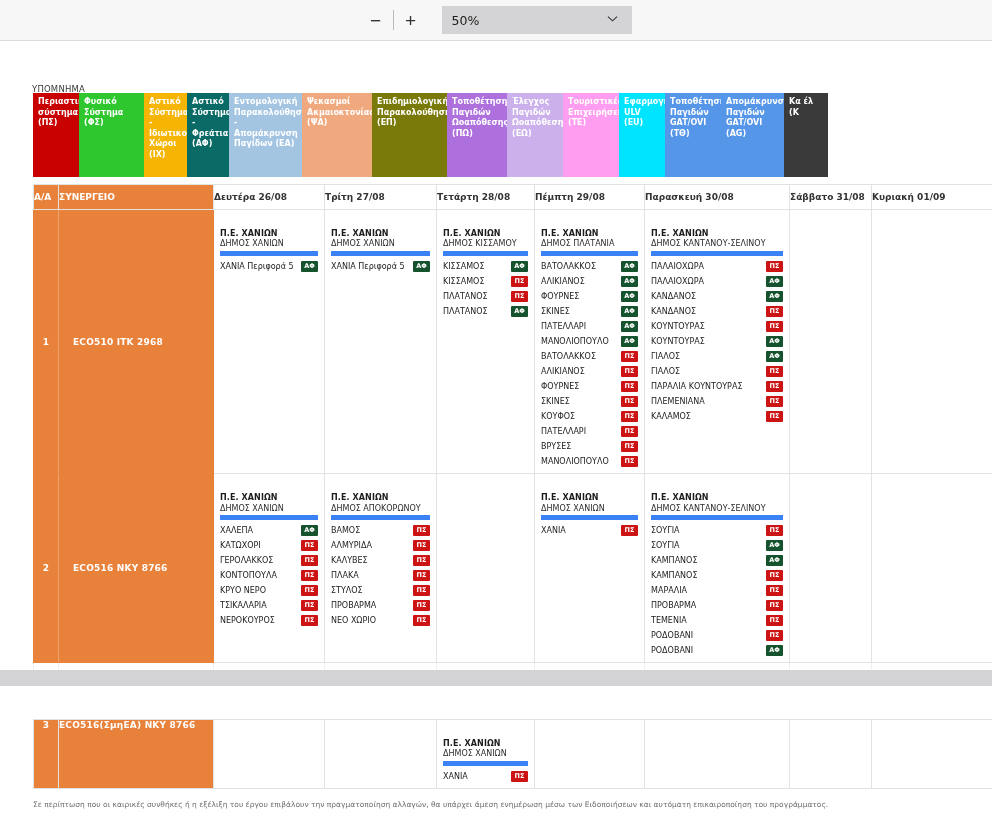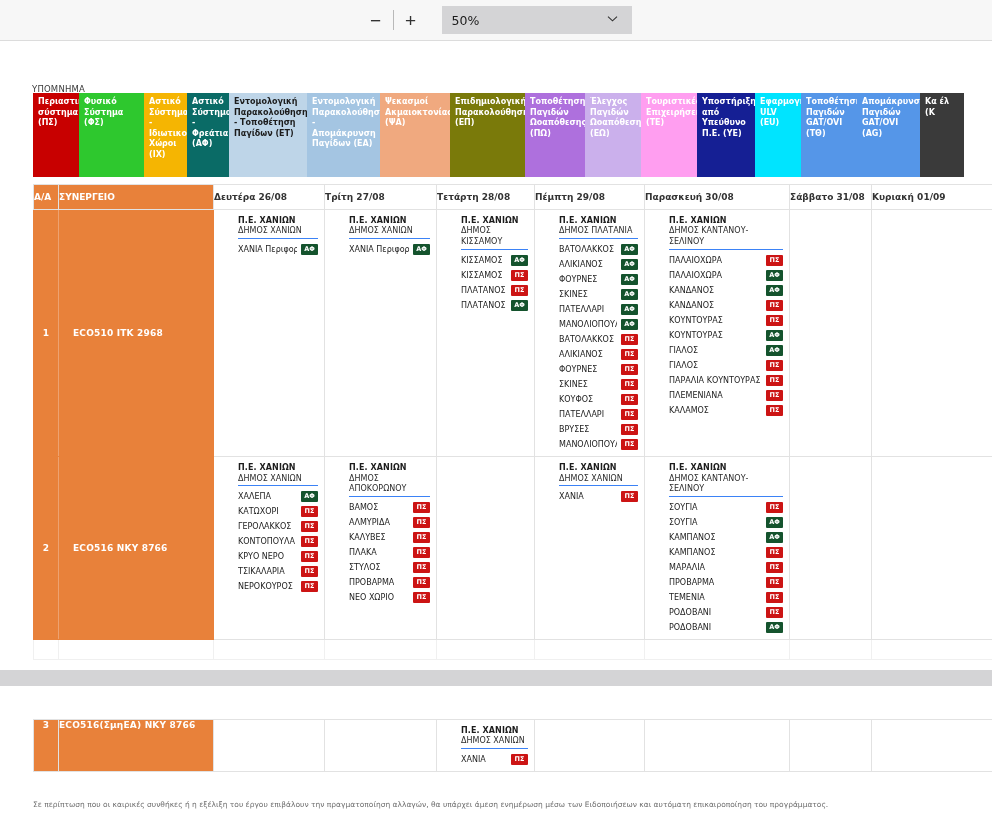--- a/index.html
+++ b/index.html
@@ -107,28 +107,28 @@
     color: #fff;
     font-weight: bold;
     font-size: 9px;
     text-align: center;
     vertical-align: middle;
     border-color: #e8813a;
   }
   td.crew { text-align: left; padding-left: 14px; letter-spacing: .2px; }
   td.idx { border-right: 1px solid #eda271; }
 
-  .cell { padding: 6px 6px 4px 24px; }
+  .cell { padding: 6px 6px 4px 6px; margin-top: 13px; }
   .pe {
     font-size: 8px; font-weight: bold; color: #1c1c1c; letter-spacing: .1px;
     line-height: 1.3;
   }
   .dimos {
     font-size: 8px; color: #2b2b2b; line-height: 1.35;
-    border-bottom: 1px solid #3b82f6;
+    border-bottom: 5px solid #3b82f6;
     padding-bottom: 1px;
     margin-bottom: 3px;
   }
   .entry {
     display: flex; align-items: center; justify-content: space-between;
     font-size: 8px; color: #1c1c1c;
     height: 15px;
     line-height: 15px;
   }
   .entry .nm { white-space: nowrap; overflow: hidden; }
@@ -192,28 +192,26 @@
 </div>
 
 <div class="sheet">
 
   <div class="legend-title">ΥΠΟΜΝΗΜΑ</div>
   <div class="legend" id="legend">
       <div class="legend-item" style="background: rgb(200, 0, 0); color: rgb(255, 255, 255); width: 46px;">Περιαστικό σύστημα (ΠΣ)</div>
       <div class="legend-item" style="background: rgb(46, 200, 46); color: rgb(255, 255, 255); width: 65px;">Φυσικό Σύστημα (ΦΣ)</div>
       <div class="legend-item" style="background: rgb(245, 181, 2); color: rgb(255, 255, 255); width: 43px;">Αστικό Σύστημα - Ιδιωτικοί Χώροι (ΙΧ)</div>
       <div class="legend-item" style="background: rgb(10, 107, 102); color: rgb(255, 255, 255); width: 42px;">Αστικό Σύστημα - Φρεάτια (ΑΦ)</div>
-      <div class="legend-item" style="background: rgb(190, 213, 232); color: rgb(28, 28, 28); width: 78px;">Εντομολογική Παρακολούθηση - Τοποθέτηση Παγίδων (ΕΤ)</div>
       <div class="legend-item" style="background: rgb(164, 197, 226); color: rgb(255, 255, 255); width: 73px;">Εντομολογική Παρακολούθηση - Απομάκρυνση Παγίδων (ΕΑ)</div>
       <div class="legend-item" style="background: rgb(240, 169, 127); color: rgb(255, 255, 255); width: 70px;">Ψεκασμοί Ακμαιοκτονίας (ΨΑ)</div>
       <div class="legend-item" style="background: rgb(122, 122, 10); color: rgb(255, 255, 255); width: 75px;">Επιδημιολογική Παρακολούθηση (ΕΠ)</div>
       <div class="legend-item" style="background: rgb(174, 112, 221); color: rgb(255, 255, 255); width: 60px;">Τοποθέτηση Παγιδών Ωοαπόθεσης (ΠΩ)</div>
       <div class="legend-item" style="background: rgb(203, 176, 236); color: rgb(255, 255, 255); width: 56px;">Έλεγχος Παγιδών Ωοαπόθεσης (ΕΩ)</div>
       <div class="legend-item" style="background: rgb(255, 158, 240); color: rgb(255, 255, 255); width: 56px;">Τουριστικές Επιχειρήσεις (ΤΕ)</div>
-      <div class="legend-item" style="background: rgb(21, 31, 148); color: rgb(255, 255, 255); width: 58px;">Υποστήριξη από Υπεύθυνο Π.Ε. (ΥΕ)</div>
       <div class="legend-item" style="background: rgb(0, 228, 255); color: rgb(255, 255, 255); width: 46px;">Εφαρμογή ULV (EU)</div>
       <div class="legend-item" style="background: rgb(85, 150, 232); color: rgb(255, 255, 255); width: 56px;">Τοποθέτηση Παγιδών GAT/OVI (TΘ)</div>
       <div class="legend-item" style="background: rgb(85, 150, 232); color: rgb(255, 255, 255); width: 63px;">Απομάκρυνση Παγιδών GAT/OVI (AG)</div>
       <div class="legend-item" style="background: rgb(58, 58, 58); color: rgb(255, 255, 255); width: 44px;">Κα έλ (Κ</div>
     </div>
 
   <table class="sched" id="sched-main">
     <colgroup>
       <col style="width:25px">
         <col style="width:155px">

